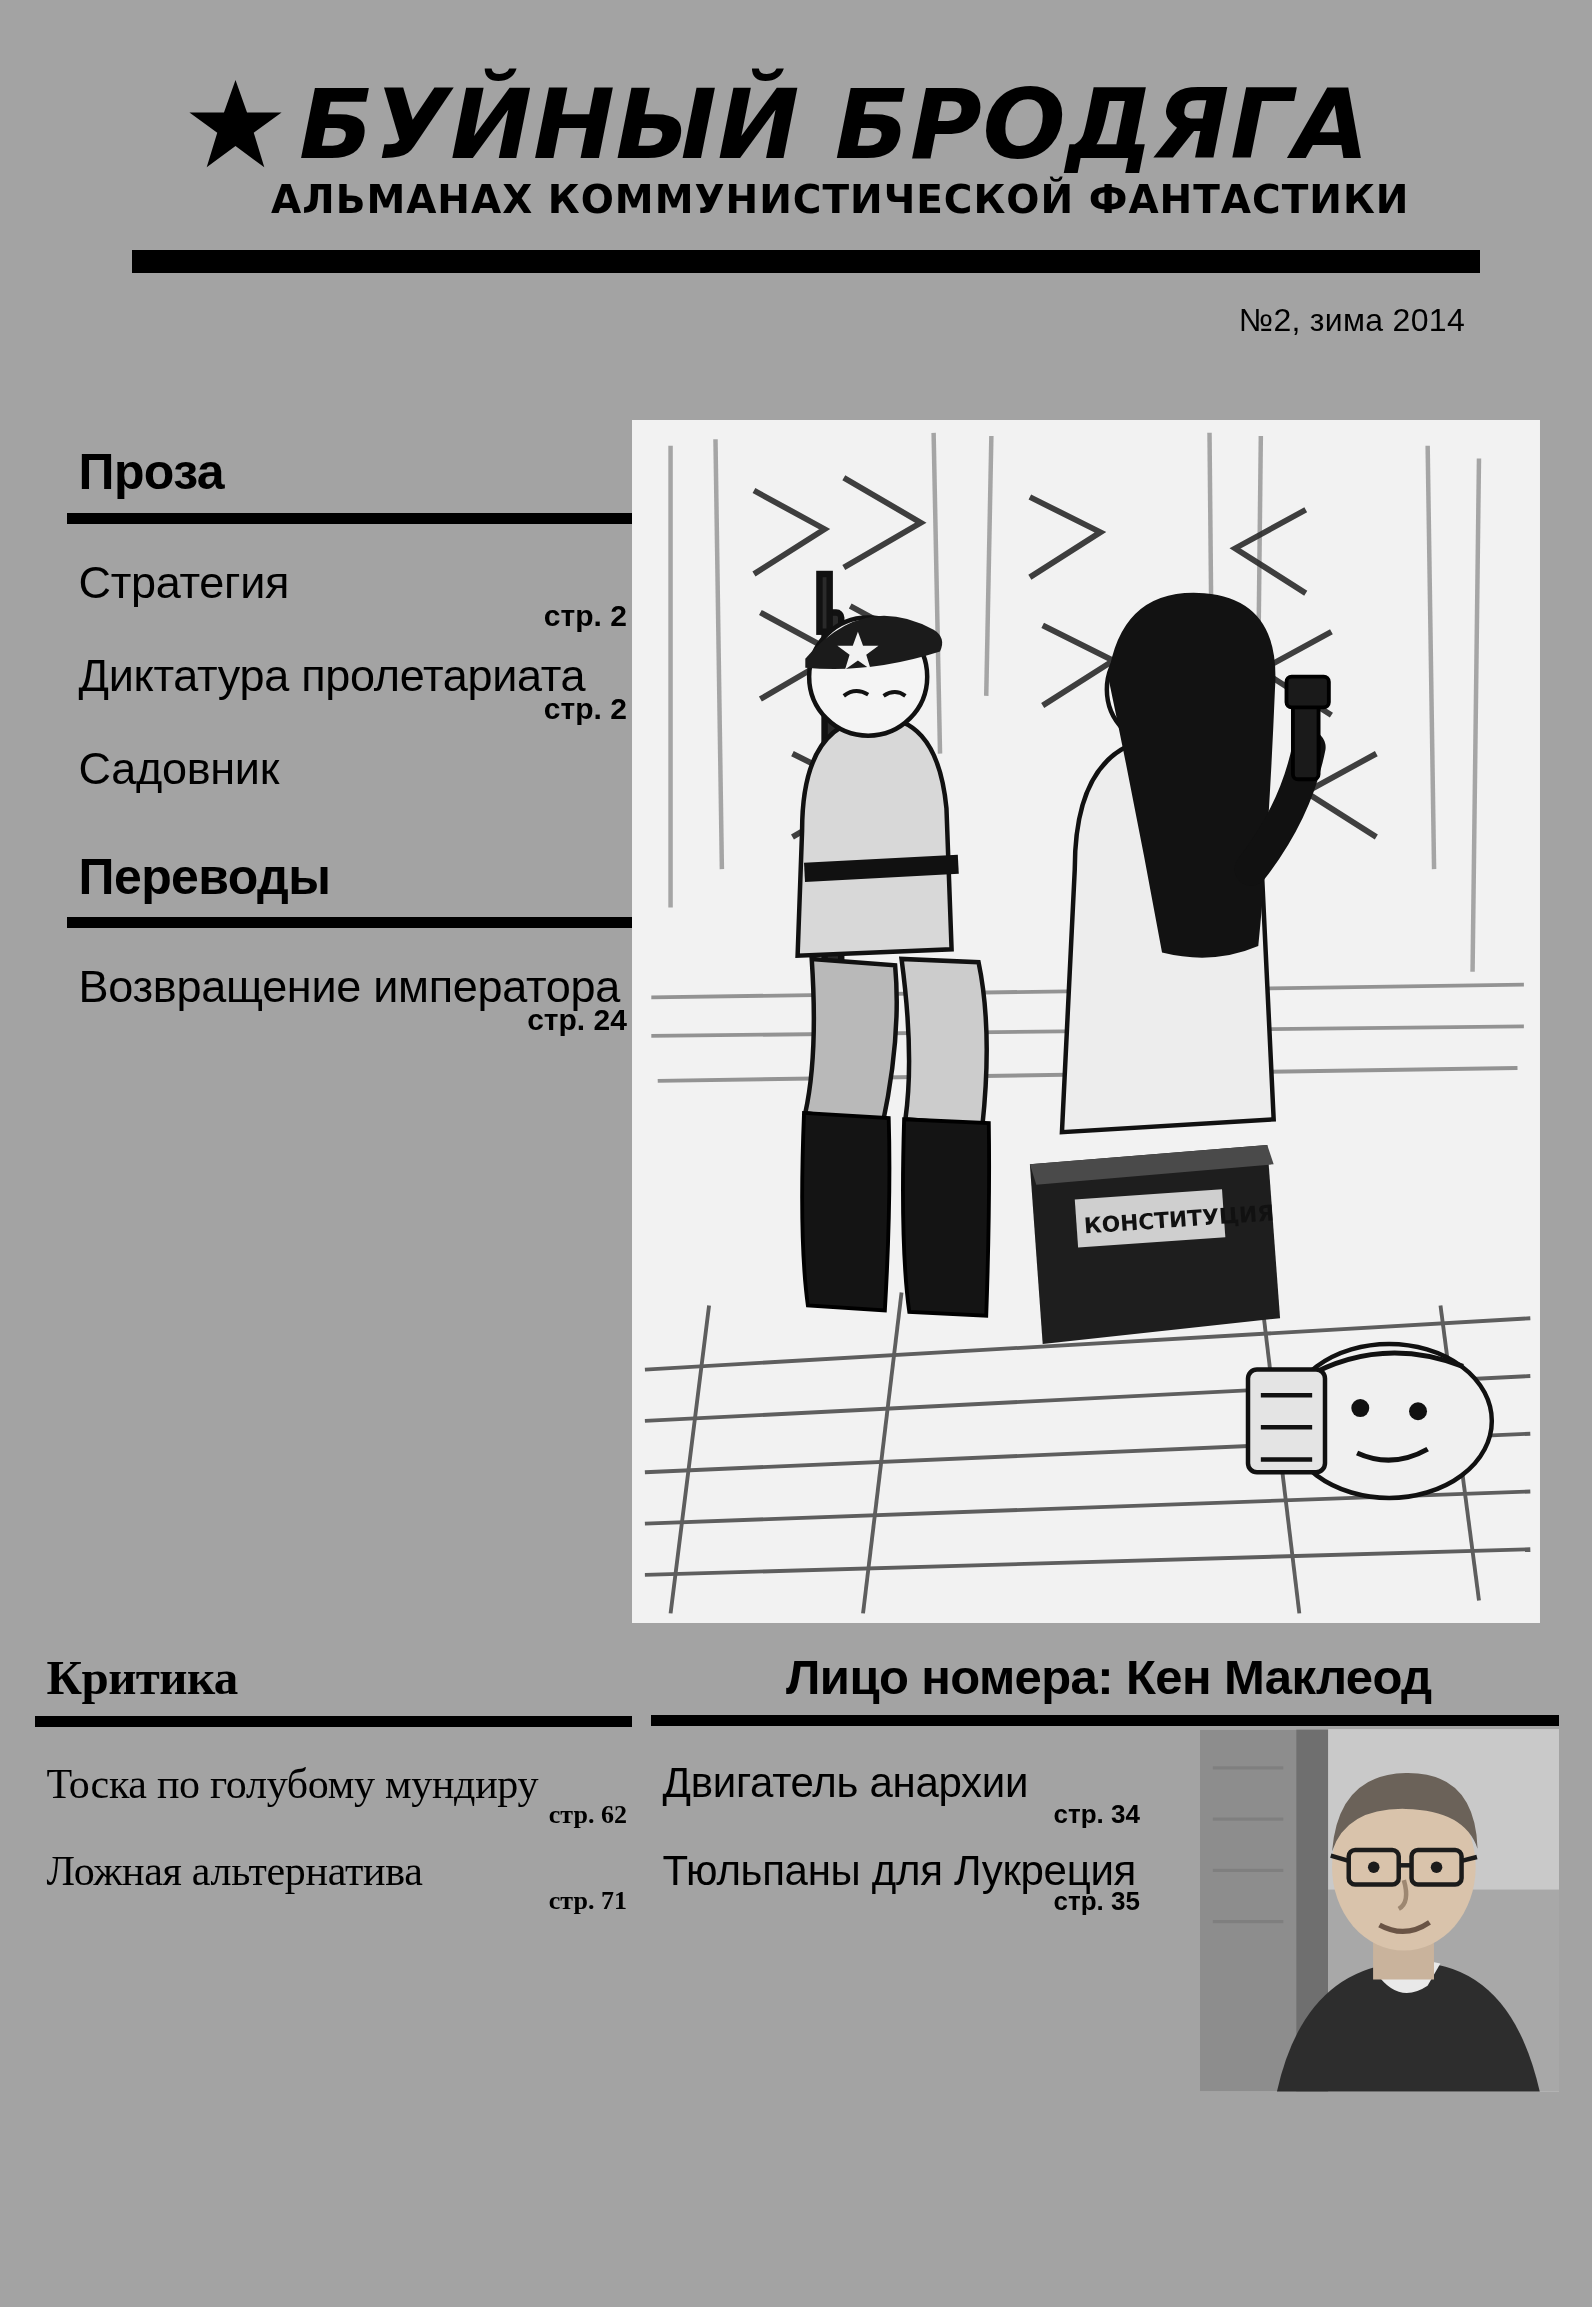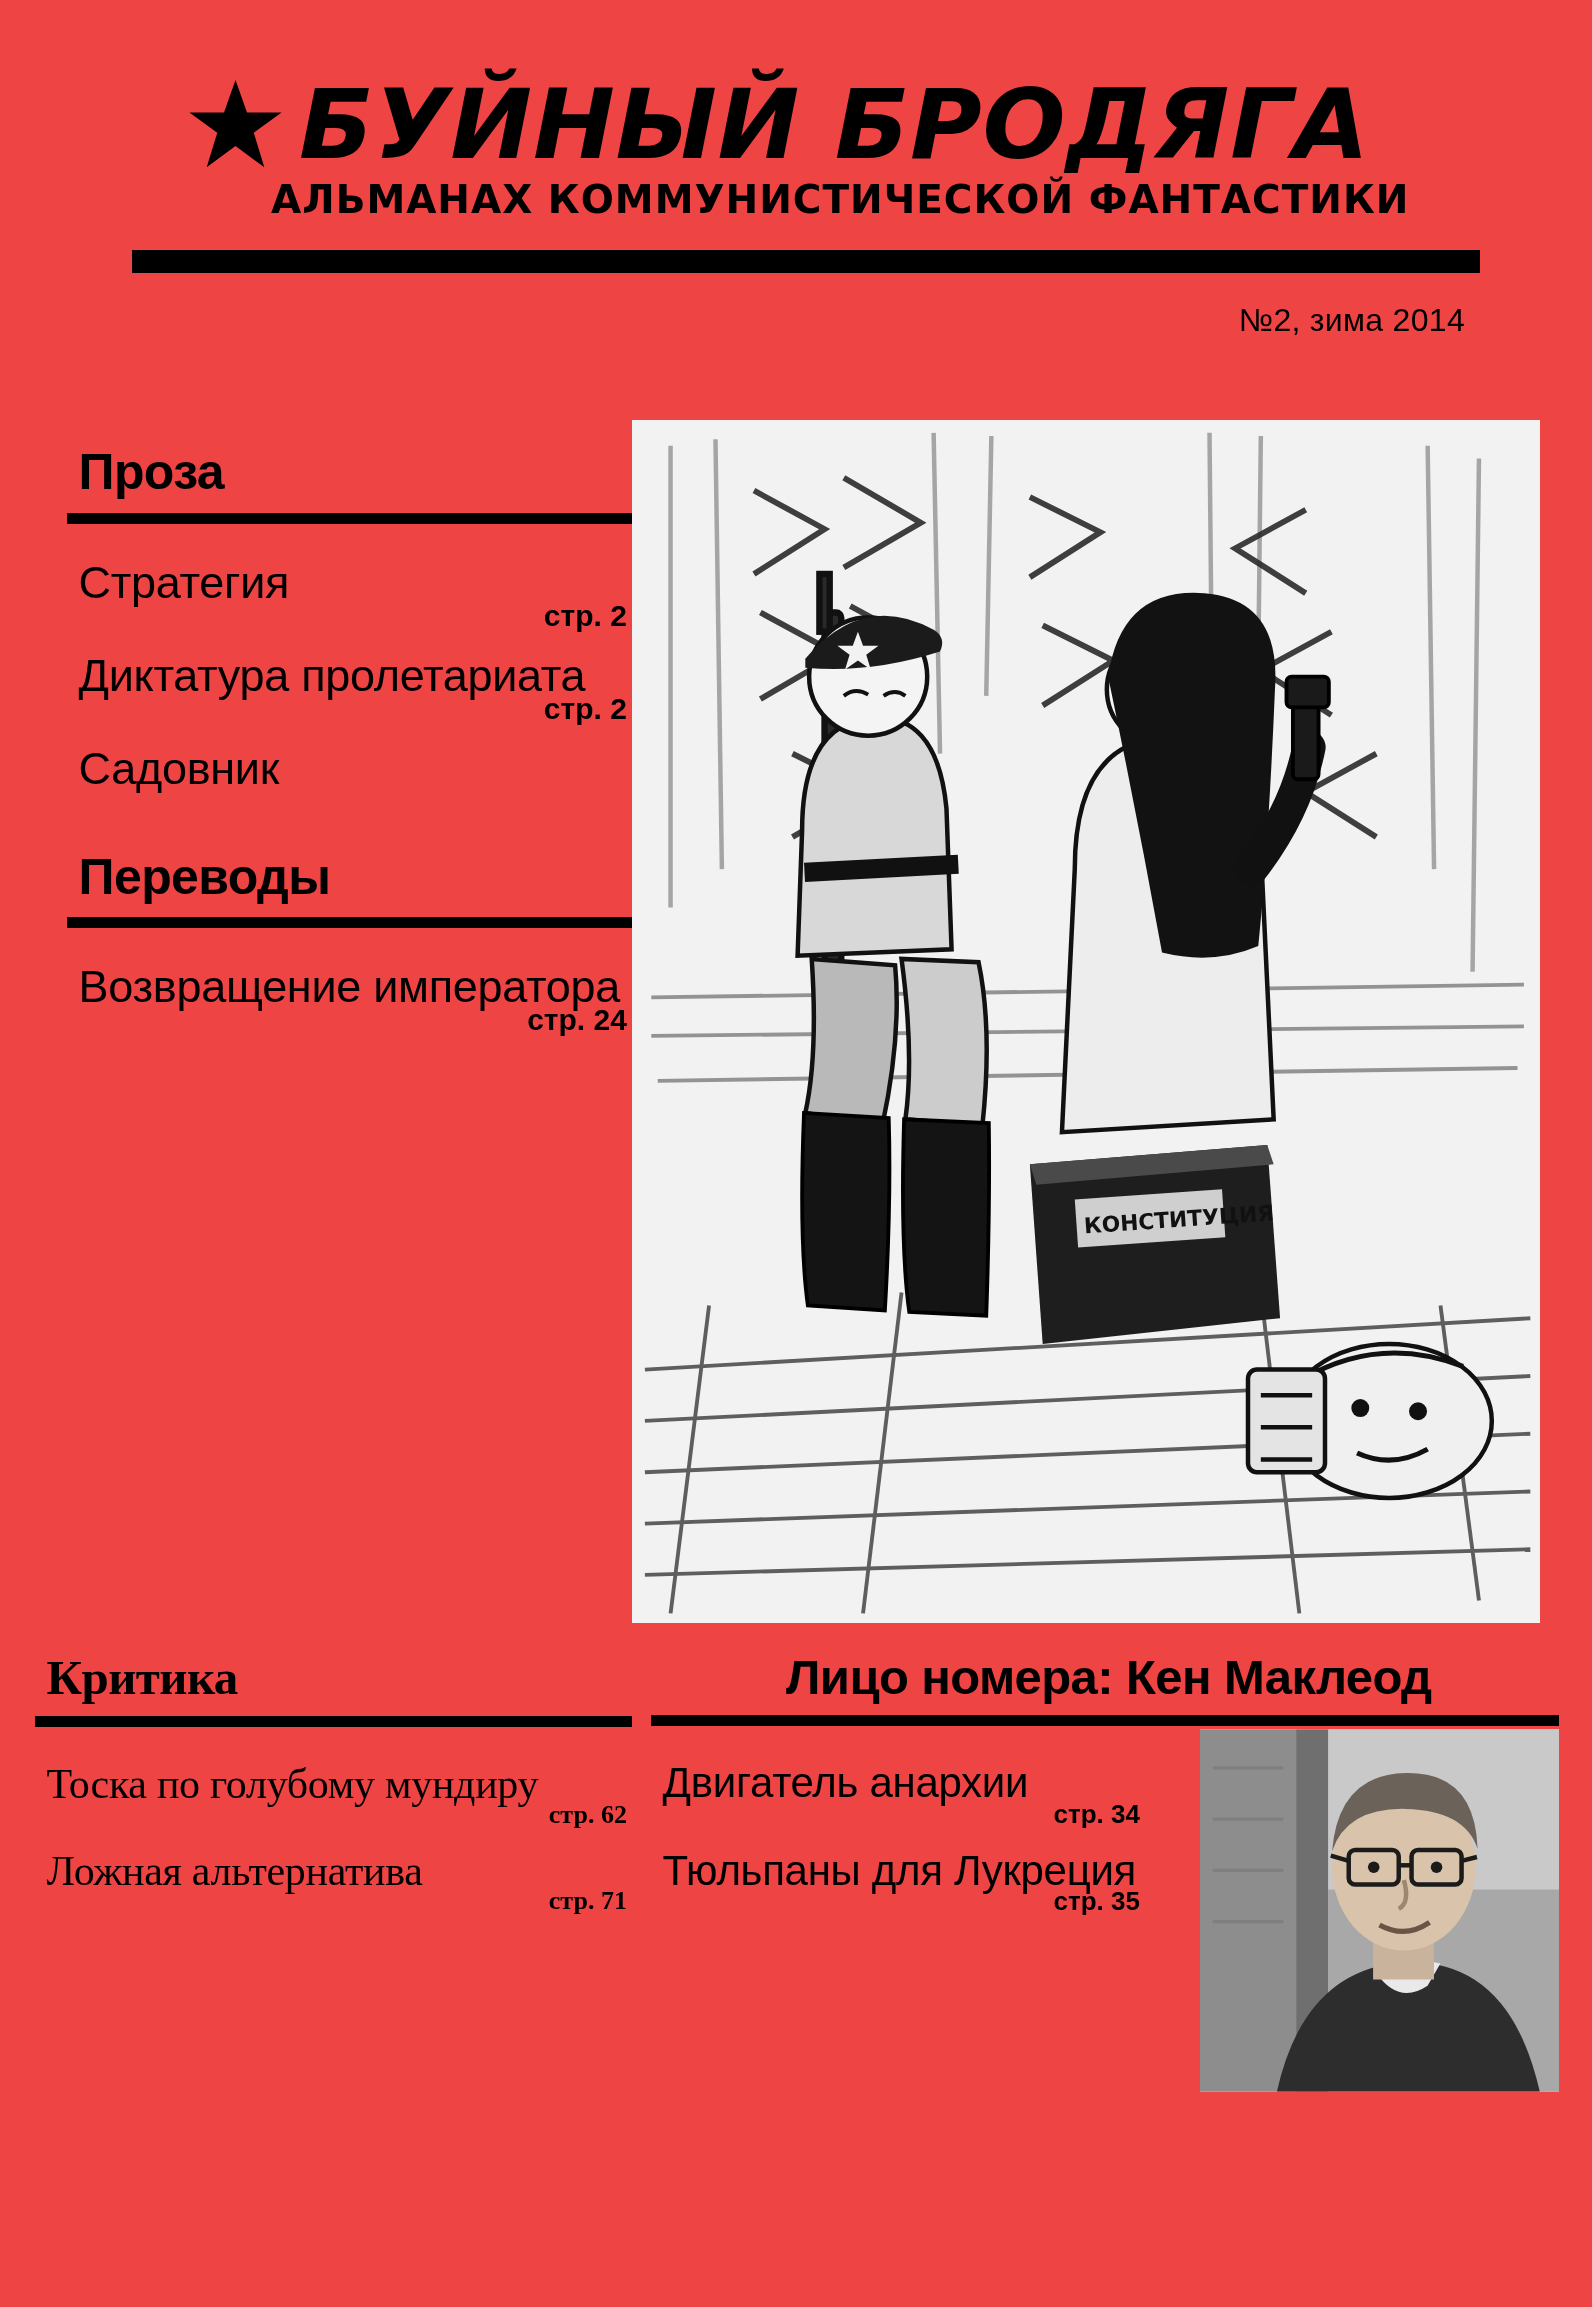--- a/index.html
+++ b/index.html
@@ -8,21 +8,21 @@
     background: #ffffff;
   }
   body {
     font-family: "Liberation Sans", sans-serif;
     color: #000000;
   }
   .page {
     position: relative;
     width: 1593px;
     height: 2307px;
-    background: #ef4444;
+    background: #a3a3a3;
     overflow: hidden;
   }
 
   
   .masthead {
     position: absolute;
     left: 0;
     top: 0;
     width: 1593px;
     height: 302px;

